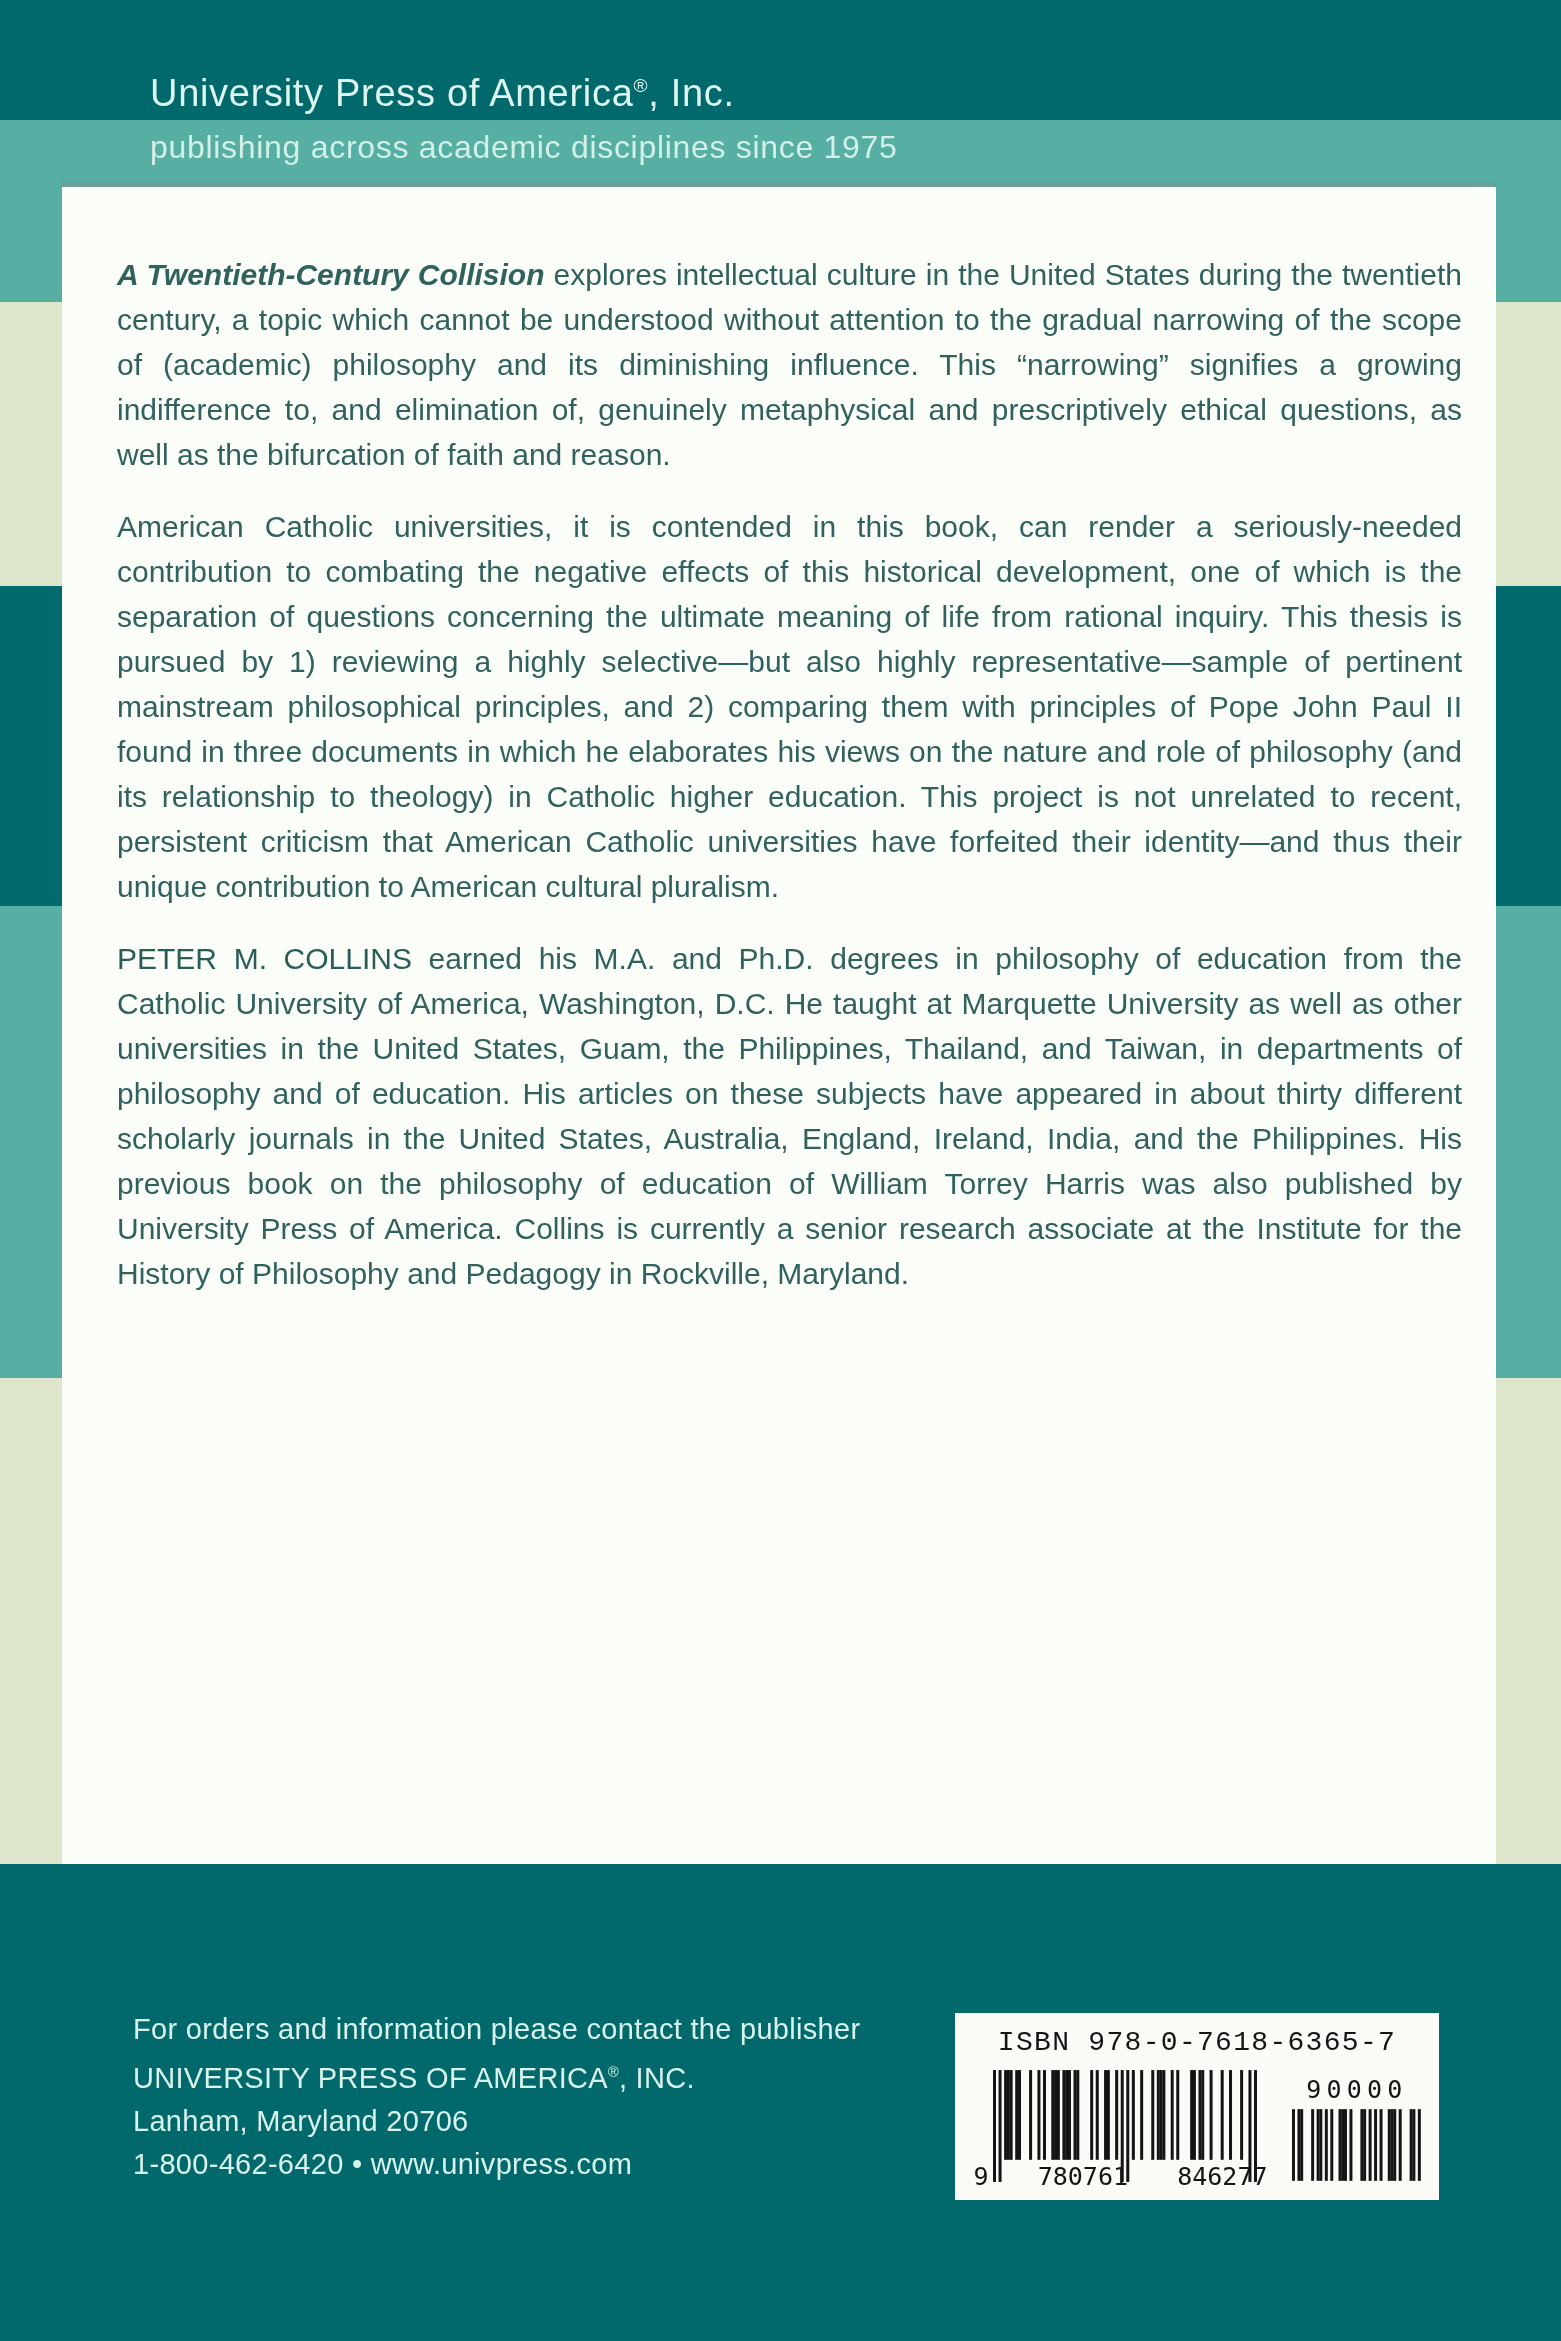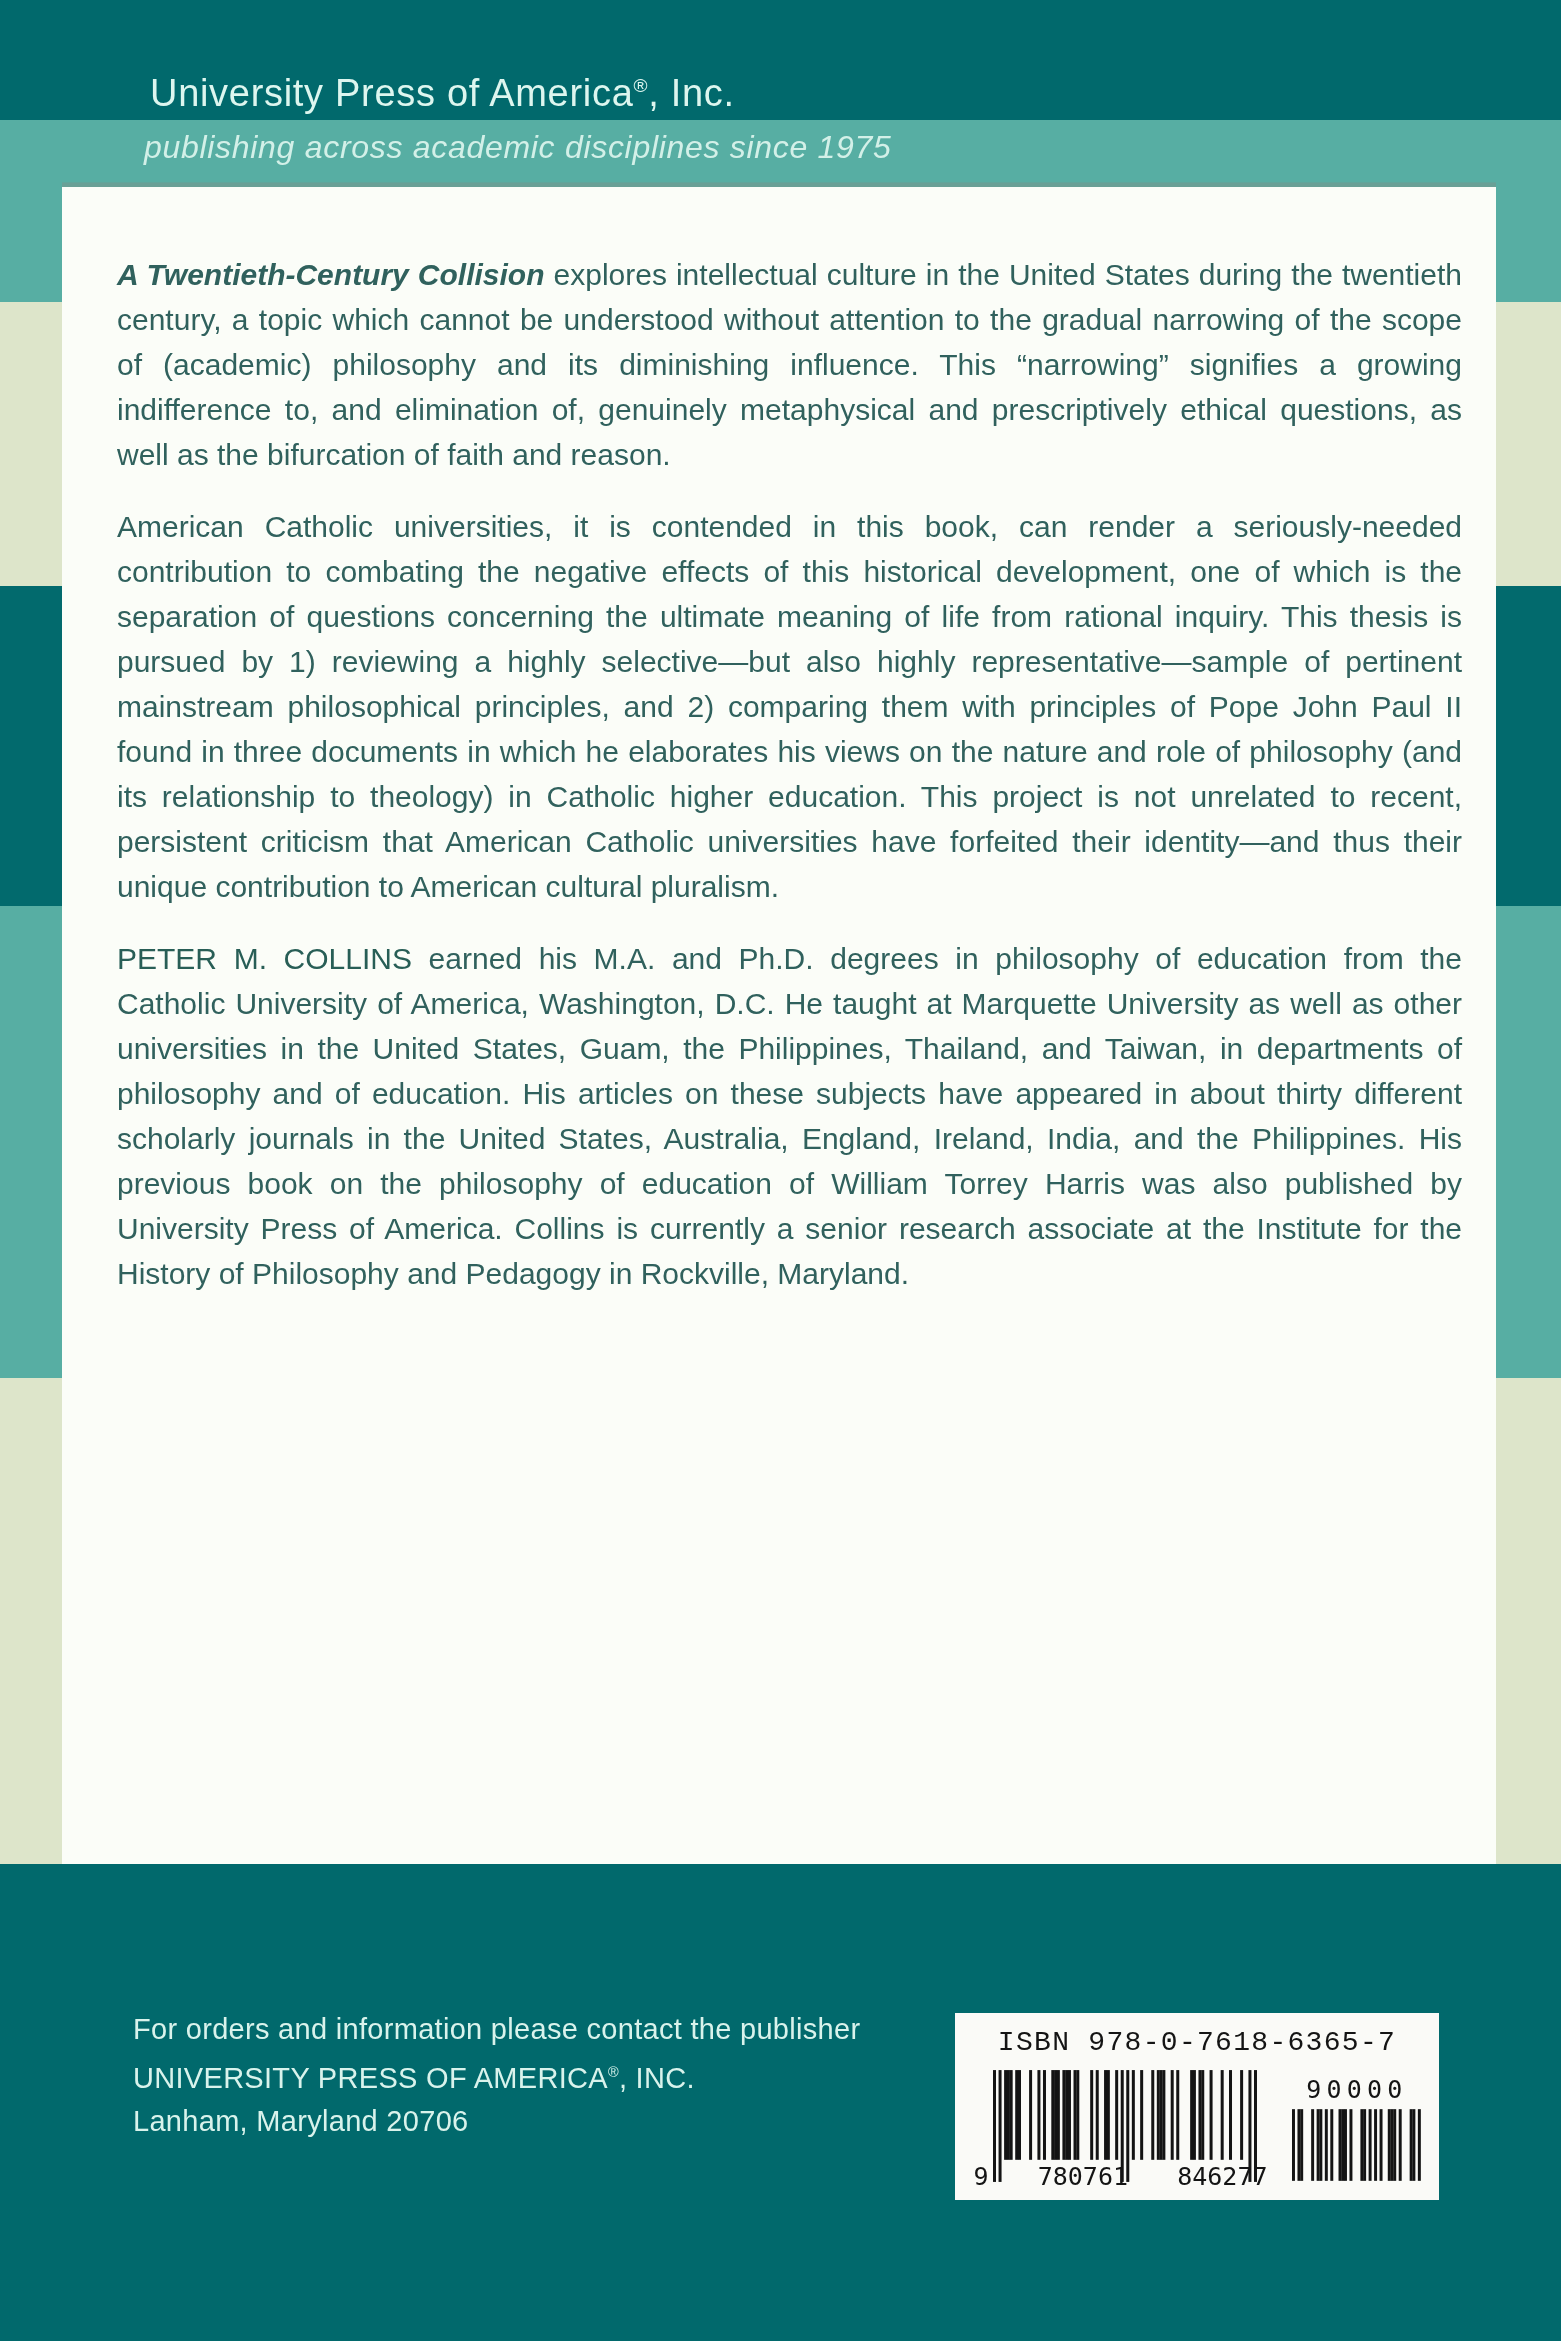--- a/index.html
+++ b/index.html
@@ -15,22 +15,22 @@
   #band-seafoam-2  {top:906px;height:472px; background:#57aea3;}
   #band-pale-2     {top:1378px;height:486px; background:#dde5ca;}
   #band-dark-bottom{top:1864px;height:478px; background:#01696c;}
 
   .header-title{
     position:absolute;left:150px;top:72px;
     font-size:38px;color:#ddf6ef;letter-spacing:0.7px;white-space:nowrap;
   }
   .header-title sup,.pub-line sup{font-size:0.5em;vertical-align:super;}
   .tagline{
-    position:absolute;left:144px;top:129px;
-    font-size:32px;font-style:italic;color:#d3f0e8;letter-spacing:0.7px;white-space:nowrap;
+    position:absolute;left:150px;top:129px;
+    font-size:32px;color:#d3f0e8;letter-spacing:0.7px;white-space:nowrap;
   }
 
   .panel{
     position:absolute;left:62px;top:187px;width:1434px;height:1677px;
     box-sizing:border-box;background:#fbfdf8;
     padding:65px 34px 0 55px;
     box-shadow:0 -4.6px 0 0 rgba(120,150,140,0.55);
   }
   .para{
     margin:0 0 27px 0;
@@ -86,20 +86,21 @@
 <div class="panel">
   <p class="para"><em>A Twentieth-Century Collision</em><span> explores intellectual culture in the United States during the twentieth century, a topic which cannot be understood without attention to the gradual narrowing of the scope of (academic) philosophy and its diminishing influence. This “narrowing” signifies a growing indifference to, and elimination of, genuinely metaphysical and prescriptively ethical questions, as well as the bifurcation of faith and reason.</span></p>
   <p class="para">American Catholic universities, it is contended in this book, can render a seriously-needed contribution to combating the negative effects of this historical development, one of which is the separation of questions concerning the ultimate meaning of life from rational inquiry. This thesis is pursued by 1) reviewing a highly selective—but also highly representative—sample of pertinent mainstream philosophical principles, and 2) comparing them with principles of Pope John Paul II found in three documents in which he elaborates his views on the nature and role of philosophy (and its relationship to theology) in Catholic higher education. This project is not unrelated to recent, persistent criticism that American Catholic universities have forfeited their identity—and thus their unique contribution to American cultural pluralism.</p>
   <p class="para"><strong>PETER M. COLLINS</strong><span> earned his M.A. and Ph.D. degrees in philosophy of education from the Catholic University of America, Washington, D.C. He taught at Marquette University as well as other universities in the United States, Guam, the Philippines, Thailand, and Taiwan, in departments of philosophy and of education. His articles on these subjects have appeared in about thirty different scholarly journals in the United States, Australia, England, Ireland, India, and the Philippines. His previous book on the philosophy of education of William Torrey Harris was also published by University Press of America. Collins is currently a senior research associate at the Institute for the History of Philosophy and Pedagogy in Rockville, Maryland.</span></p>
 </div>
 
 <div class="footer-block">
   <div>For orders and information please contact the publisher</div>
   <div class="pub-line"><span>UNIVERSITY PRESS OF AMERICA</span><sup>®</sup><span>, INC.</span></div>
   <div>Lanham, Maryland 20706</div>
+  <div>1-800-462-6420 • www.univpress.com</div>
 </div>
 
 <div class="barcode-box">
   <div class="isbn-label">ISBN 978-0-7618-6365-7</div>
   <div class="ean-area">
     <svg id="ean-main" width="264" height="112" viewBox="0 0 406 172">
         <rect x="0.00" y="0" width="4.62" height="172" fill="#141414"></rect>
         <rect x="8.54" y="0" width="4.62" height="172" fill="#141414"></rect>
         <rect x="17.08" y="0" width="4.62" height="138" fill="#141414"></rect>
         <rect x="21.35" y="0" width="4.62" height="138" fill="#141414"></rect>

